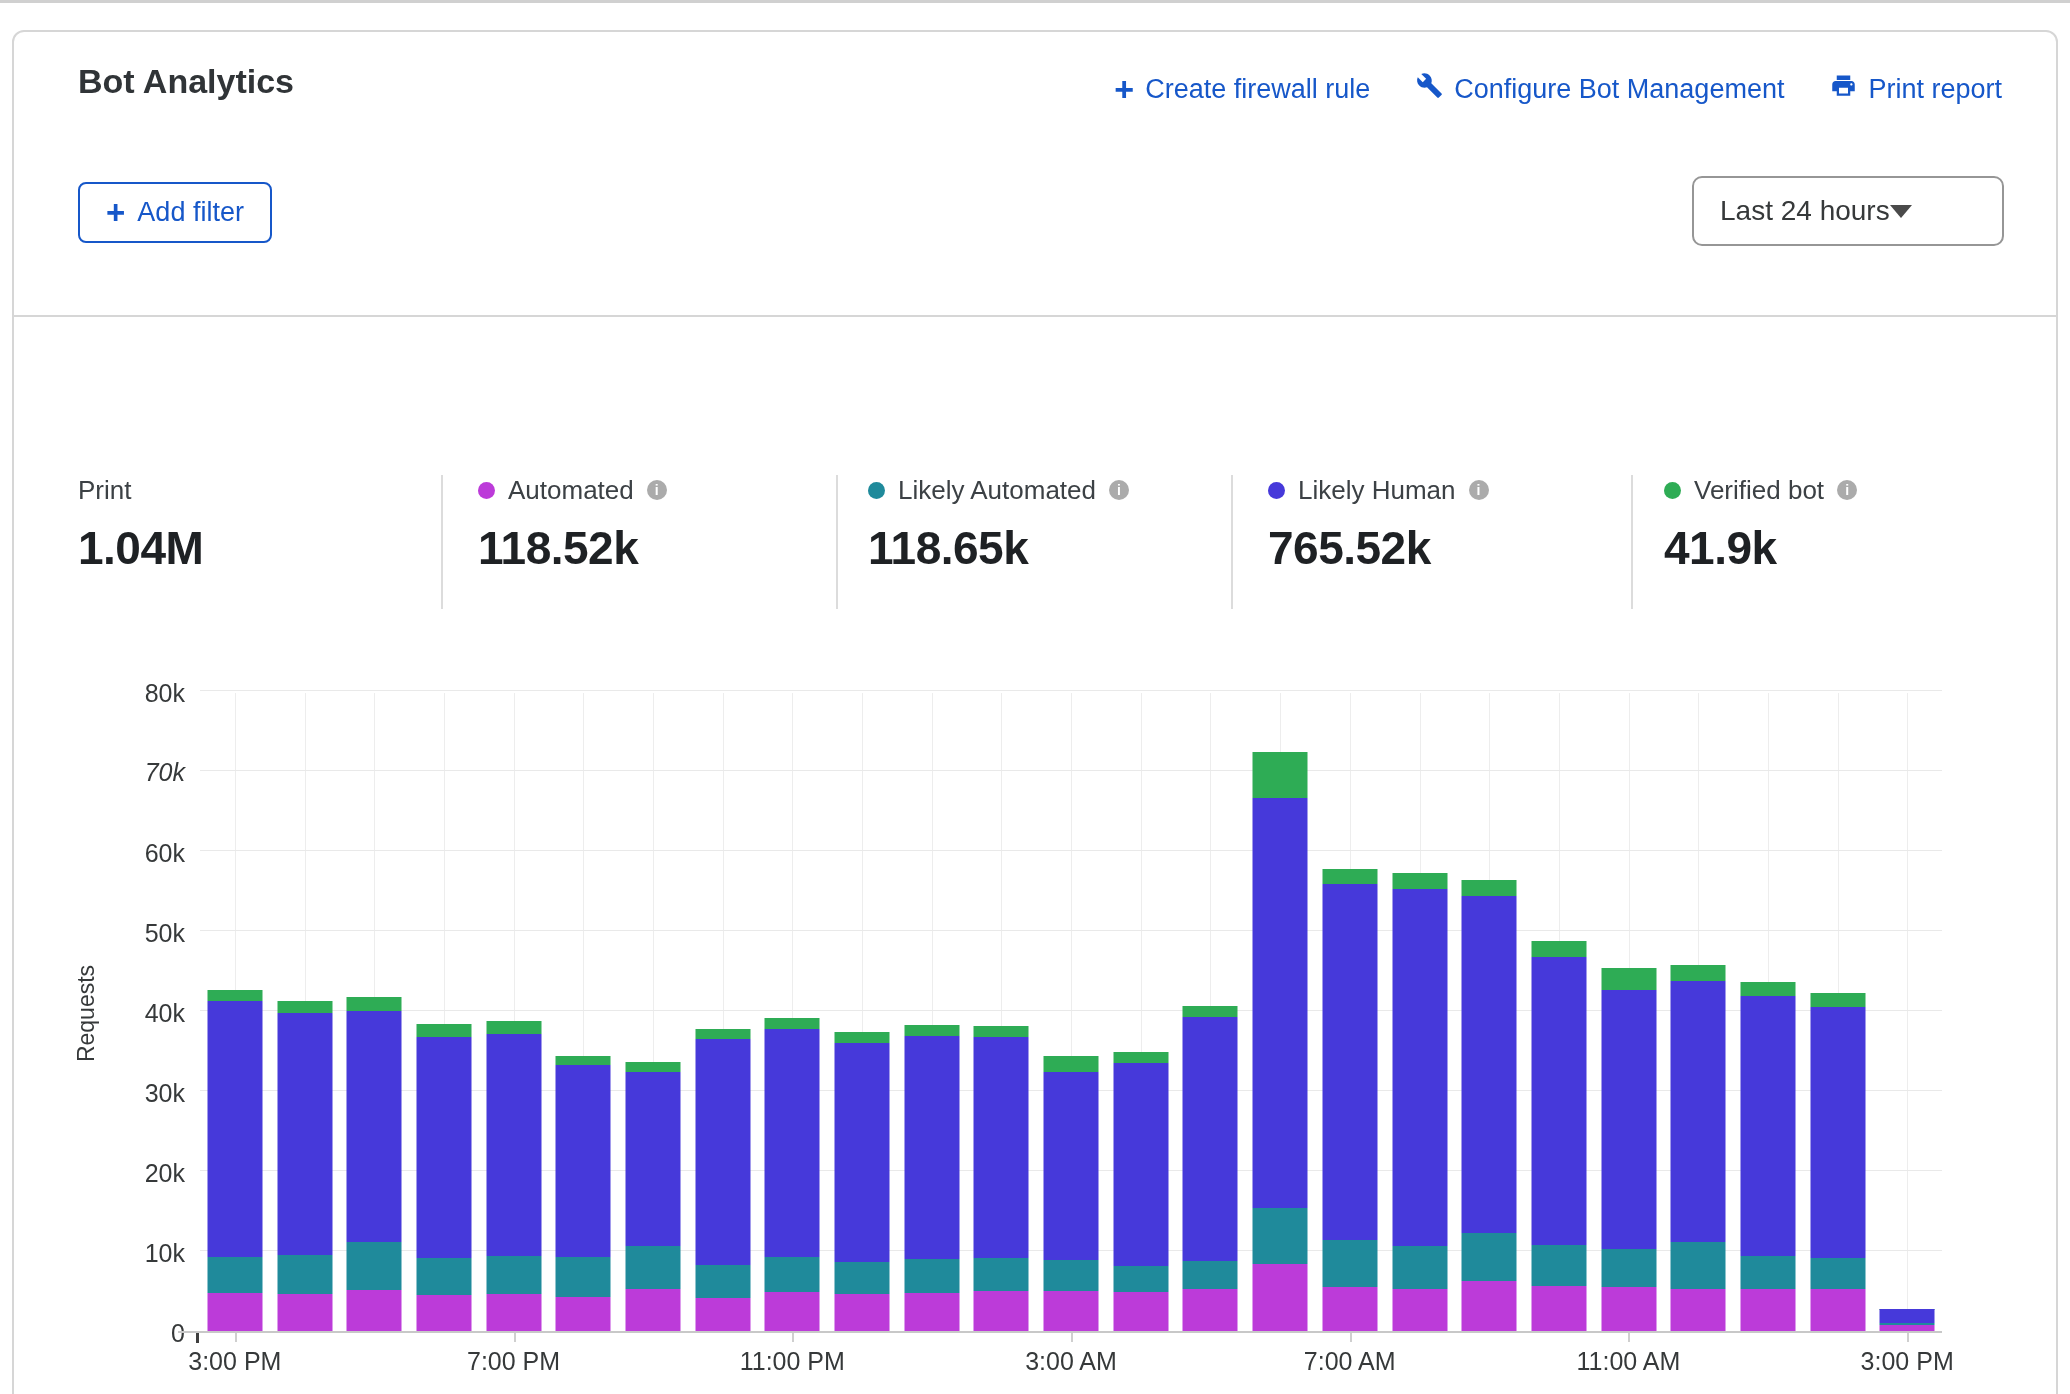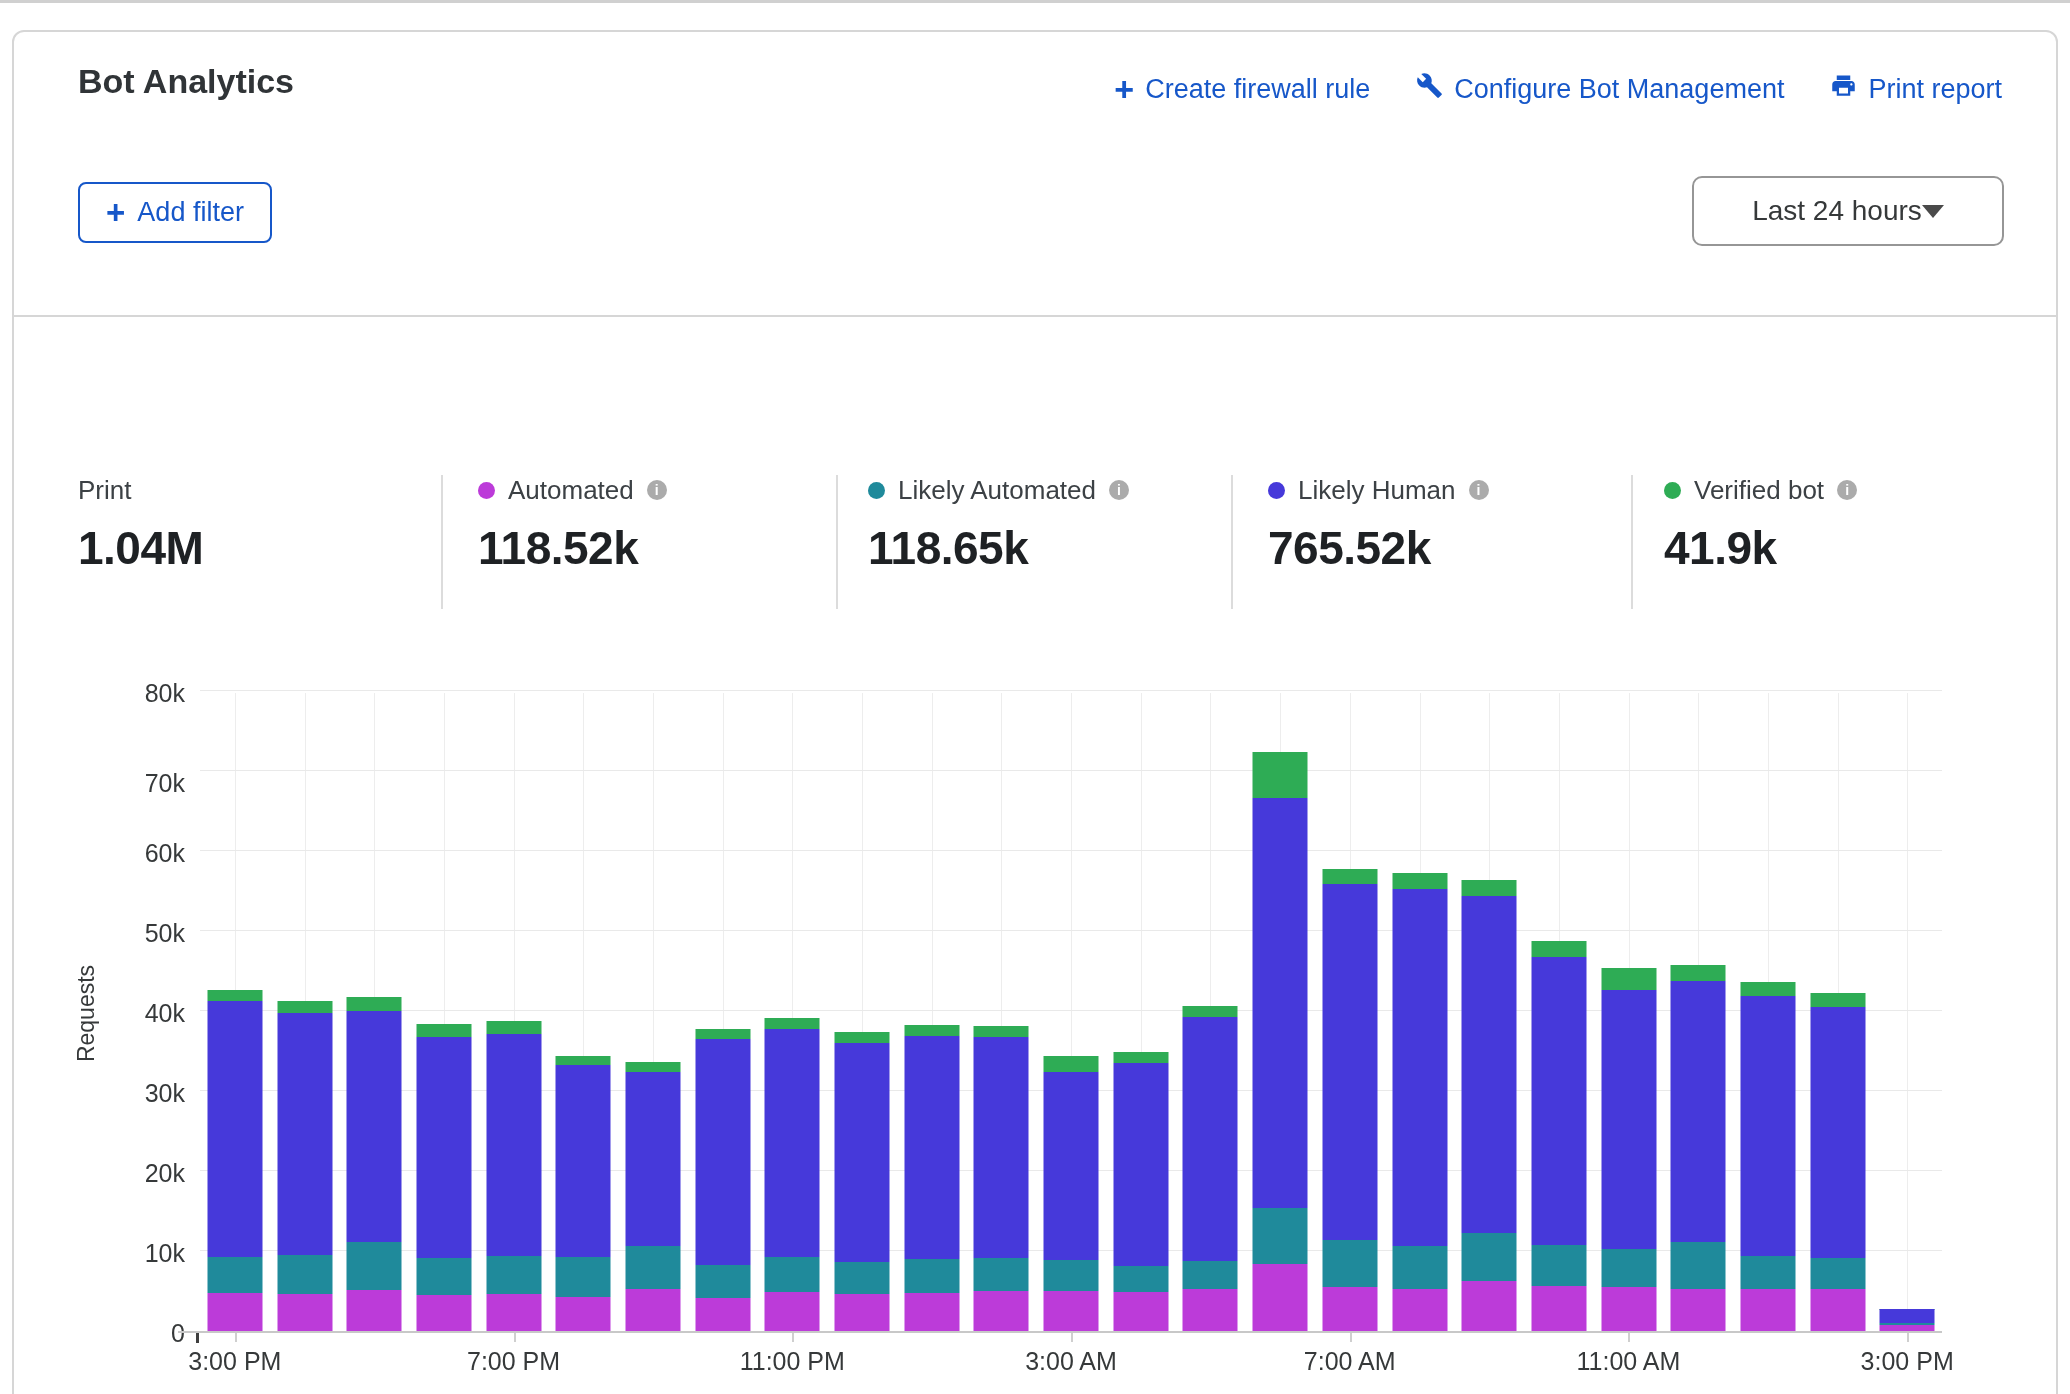--- a/index.html
+++ b/index.html
@@ -20,21 +20,21 @@
   .action svg { width:27px; height:27px; fill:#1657c9; }
 
   .add-filter { position:absolute; left:64px; top:150px; width:194px; height:61px;
     background:#fff; border:2.5px solid #1657c9; border-radius:8px; color:#1657c9;
     font-size:27px; font-family:"Liberation Sans",sans-serif; display:flex; align-items:center;
     justify-content:center; gap:12px; cursor:pointer; }
   .add-filter .plus { font-size:33px; font-weight:600; line-height:28px; }
 
   .dropdown { position:absolute; right:52px; top:144px; width:312px; height:70px;
     border:2px solid #969696; border-radius:10px; background:#fff; display:flex;
-    align-items:center; justify-content:center; padding:0 26px; font-size:28px;
+    align-items:center; justify-content:flex-start; padding:0 26px; font-size:28px;
     color:#36393a; cursor:pointer; }
   .caret { width:0; height:0; border-left:11px solid transparent; border-right:11px solid transparent;
     border-top:13px solid #4a4a4a; }
 
   
   .card-body { position:relative; height:1160px; }
   .section-title-row { position:absolute; left:64px; top:52px; display:flex; align-items:center; gap:18px; }
   .section-title { font-size:29px; font-weight:700; color:#303437; }
   .pie-icon { width:27px; height:27px; }
 
@@ -165,21 +165,21 @@
       <span>Requests</span>
     </div>
     <div class="yticks" id="yticks">
         <div class="ytick" style="top: 625px;">0</div>
         <div class="ytick" style="top: 545px;">10k</div>
         <div class="ytick" style="top: 465px;">20k</div>
         <div class="ytick" style="top: 385px;">30k</div>
         <div class="ytick" style="top: 305px;">40k</div>
         <div class="ytick" style="top: 225px;">50k</div>
         <div class="ytick" style="top: 145px;">60k</div>
-        <div class="ytick" style="top: 75px;">70k</div>
+        <div class="ytick" style="top: 64px; font-style: italic;">70k</div>
         <div class="ytick" style="top: -15px;">80k</div>
       </div>
 
     <div class="plot" id="plot">
       <div class="slots" id="slots">
           <div class="slot">
             <div class="vgrid"></div>
             <div class="stack">
               <div class="seg" style="height: 37.6px; background: rgb(188, 59, 217);"></div>
               <div class="seg" style="height: 36px; background: rgb(31, 138, 155);"></div>

